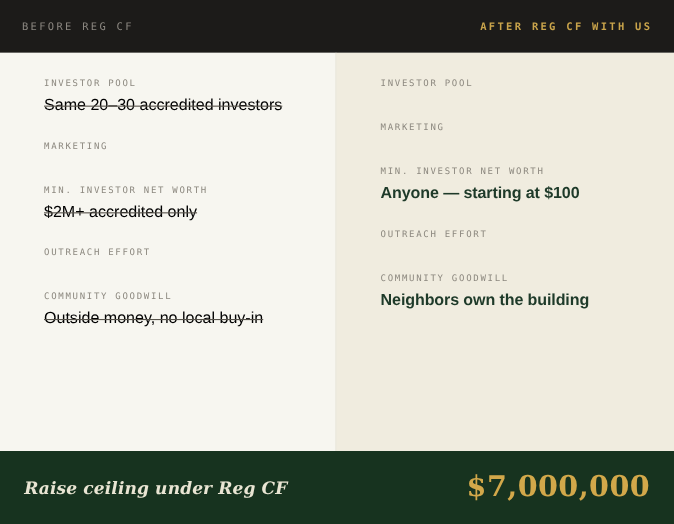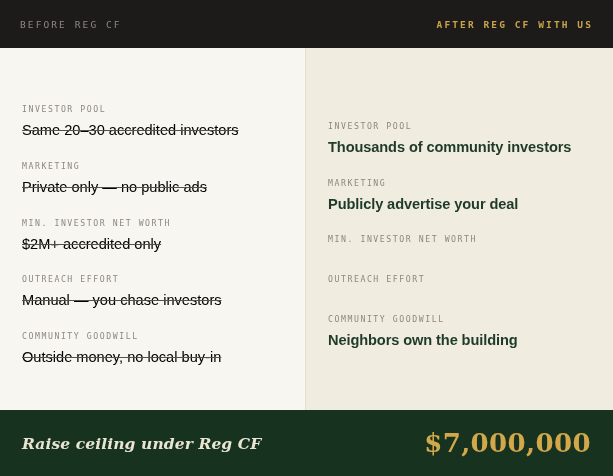--- a/index.html
+++ b/index.html
@@ -56,22 +56,22 @@
   .columns {
     flex: 1 1 auto;
     display: flex;
     position: relative;
     min-height: 0;
   }
   .col {
     box-sizing: border-box;
     display: flex;
     flex-direction: column;
-    justify-content: center;
-    padding: 18px 22px 10px 22px;
+    justify-content: flex-start;
+    padding: 18px 22px 10px 40px;
   }
   .col.before {
     width: 306px;
     background: #F7F6F0;
     border-right: 1px solid #E3DFD2;
   }
   .col.after {
     width: 307px;
     background: #F0ECDF;
   }
@@ -157,54 +157,51 @@
 
     <div class="col before">
 
       <div class="row-item">
         <div class="row-label">INVESTOR POOL</div>
         <div class="row-value">Same 20–30 accredited investors</div>
       </div>
 
       <div class="row-item">
         <div class="row-label">MARKETING</div>
-        <div class="row-value">Private only — no public ads</div>
       </div>
 
       <div class="row-item">
         <div class="row-label">MIN. INVESTOR NET WORTH</div>
         <div class="row-value">$2M+ accredited only</div>
       </div>
 
       <div class="row-item">
         <div class="row-label">OUTREACH EFFORT</div>
-        <div class="row-value">Manual — you chase investors</div>
       </div>
 
       <div class="row-item">
         <div class="row-label">COMMUNITY GOODWILL</div>
         <div class="row-value">Outside money, no local buy-in</div>
       </div>
 
     </div>
 
     <div class="col after">
 
       <div class="row-item">
         <div class="row-label">INVESTOR POOL</div>
-        <div class="row-value">Thousands of community investors</div>
       </div>
 
       <div class="row-item">
         <div class="row-label">MARKETING</div>
-        <div class="row-value">Publicly advertise your deal</div>
       </div>
 
       <div class="row-item">
         <div class="row-label">MIN. INVESTOR NET WORTH</div>
+        <div class="row-value">Anyone — starting at $100</div>
       </div>
 
       <div class="row-item">
         <div class="row-label">OUTREACH EFFORT</div>
       </div>
 
       <div class="row-item">
         <div class="row-label">COMMUNITY GOODWILL</div>
         <div class="row-value">Neighbors own the building</div>
       </div>

